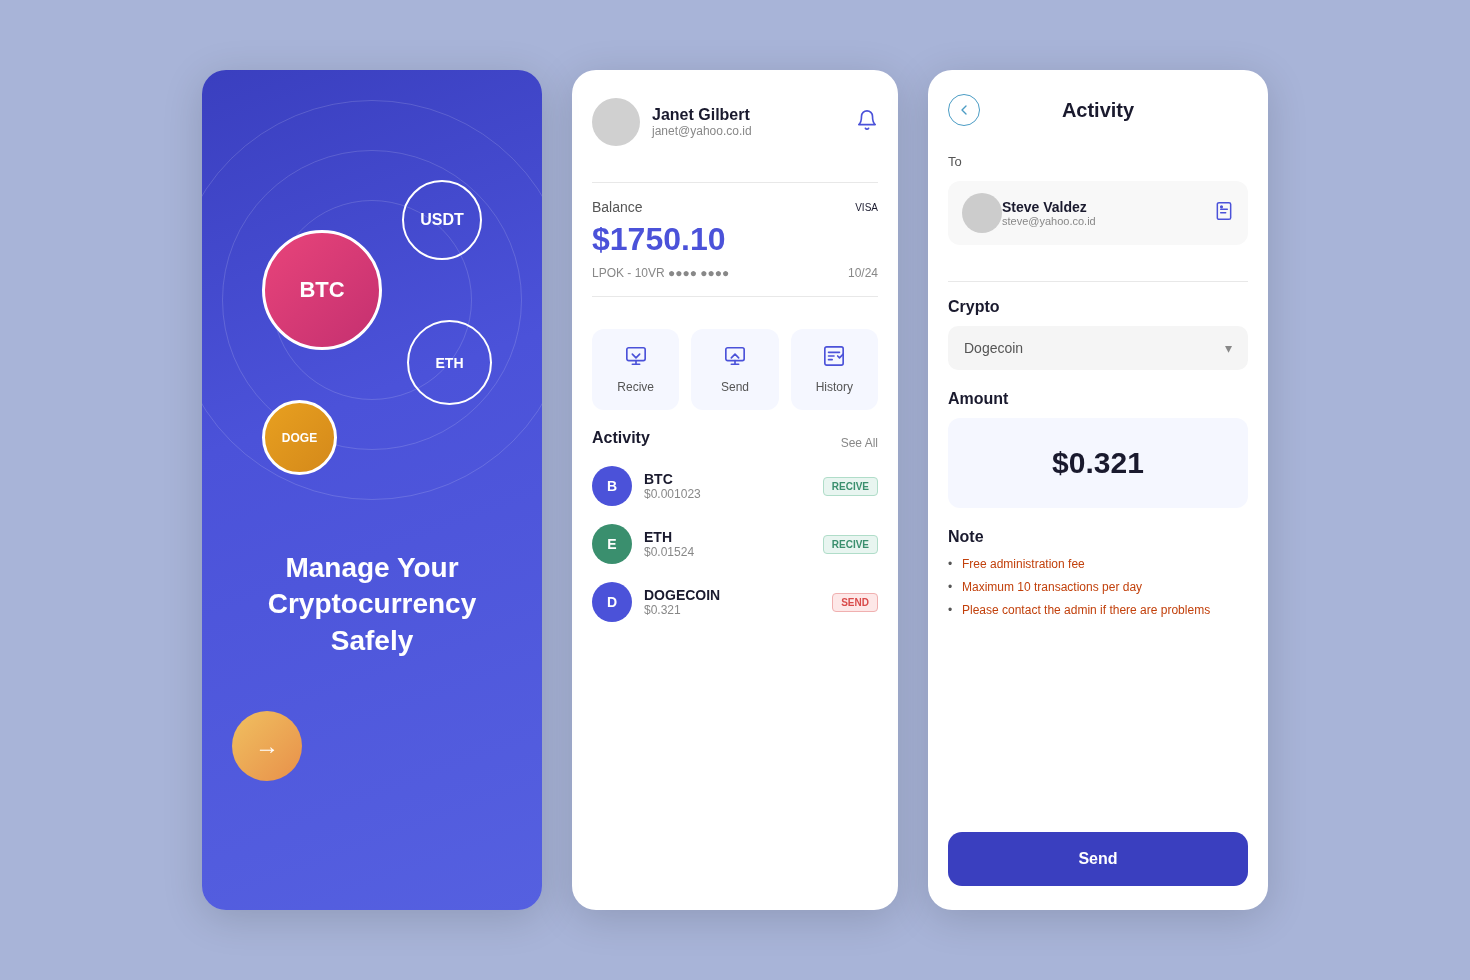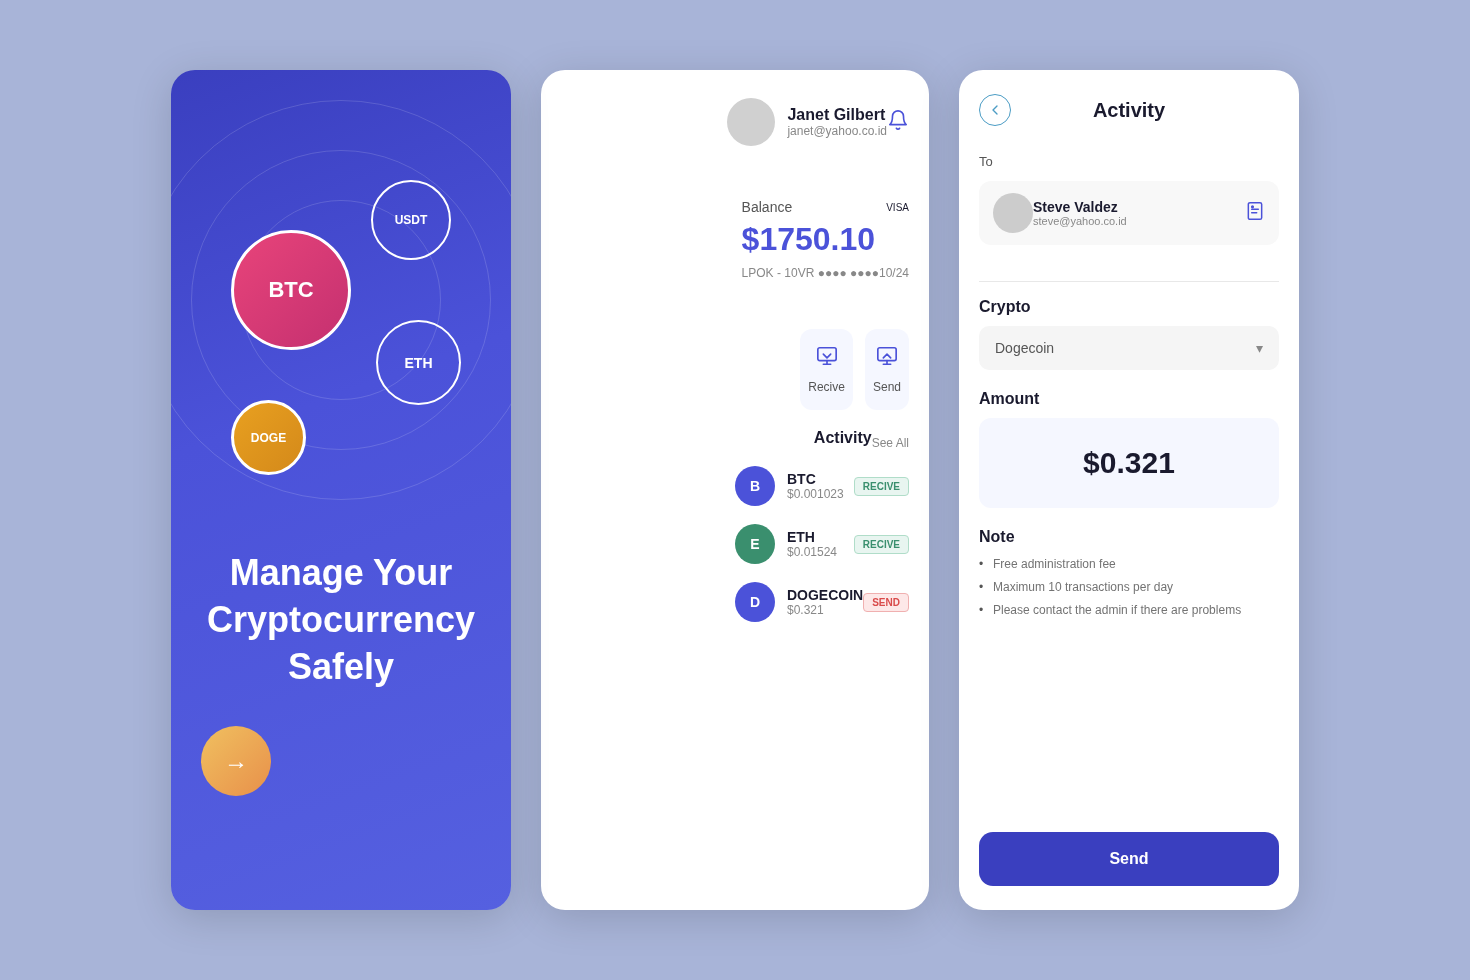--- a/index.html
+++ b/index.html
@@ -71,21 +71,21 @@
       top: 160px;
       left: 60px;
       z-index: 3;
     }
 
     .coin-usdt {
       width: 80px;
       height: 80px;
       background: transparent;
       border: 2px solid white;
-      font-size: 12px;
+      font-size: 16px;
       top: 110px;
       right: 60px;
       z-index: 3;
     }
 
     .coin-eth {
       width: 85px;
       height: 85px;
       background: transparent;
       border: 2px solid white;
@@ -106,50 +106,49 @@
     }
 
     .screen1-text {
       color: white;
       text-align: center;
       padding: 0 30px;
       margin-top: 20px;
     }
 
     .screen1-text h2 {
-      font-size: 36px;
+      font-size: 28px;
       font-weight: 700;
       line-height: 1.3;
-      margin-bottom: 36px;
+      margin-bottom: 52px;
     }
 
     .arrow-btn {
       width: 70px;
       height: 70px;
       border-radius: 50%;
       background: linear-gradient(135deg, #f0c060, #e8904a);
       display: flex;
       align-items: center;
       justify-content: center;
       cursor: pointer;
       font-size: 24px;
       color: white;
       border: none;
     }
 
     
     .screen-2 {
-      width: 388px;
+      width: 326px;
       height: 840px;
       background: white;
       display: flex;
       flex-direction: column;
       padding: 28px 20px;
       overflow: hidden;
-      align-items: flex-end;
     }
 
     .profile-header {
       display: flex;
       align-items: center;
       justify-content: space-between;
       margin-bottom: 20px;
     }
 
     .profile-info {
@@ -464,21 +463,21 @@
       margin-bottom: 24px;
     }
 
     .note-list {
       list-style: none;
       padding: 0;
     }
 
     .note-list li {
       font-size: 12px;
-      color: #737373;
+      color: #c2410c;
       margin-bottom: 6px;
       padding-left: 14px;
       position: relative;
       line-height: 1.4;
     }
 
     .note-list li::before {
       content: '•';
       position: absolute;
       left: 0;
@@ -579,20 +578,32 @@
       <span class="action-btn-icon">
         <svg width="22" height="22" viewBox="0 0 24 24" fill="none" stroke="#4b52d9" stroke-width="1.8" stroke-linecap="round" stroke-linejoin="round">
           <rect x="2" y="3" width="20" height="14" rx="2"></rect>
           <line x1="8" y1="21" x2="16" y2="21"></line>
           <line x1="12" y1="17" x2="12" y2="21"></line>
           <polyline points="8,14 12,10 16,14"></polyline>
         </svg>
       </span>
       <span class="action-btn-label">Send</span>
     </button>
+    <button class="action-btn">
+      <span class="action-btn-icon">
+        <svg width="22" height="22" viewBox="0 0 24 24" fill="none" stroke="#4b52d9" stroke-width="1.8" stroke-linecap="round" stroke-linejoin="round">
+          <rect x="2" y="2" width="20" height="20" rx="2"></rect>
+          <line x1="6" y1="8" x2="18" y2="8"></line>
+          <line x1="6" y1="12" x2="12" y2="12"></line>
+          <line x1="6" y1="16" x2="10" y2="16"></line>
+          <polyline points="16,12 18,14 22,10"></polyline>
+        </svg>
+      </span>
+      <span class="action-btn-label">History</span>
+    </button>
   </div>
 
   <div class="activity-header">
     <span class="activity-title">Activity</span>
     <span class="see-all">See All</span>
   </div>
 
   <div>
     <div class="transaction-item">
       <div class="tx-left">

